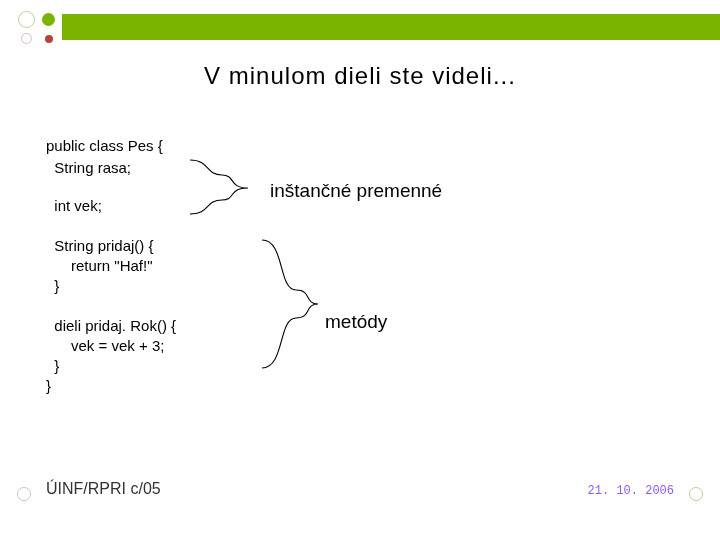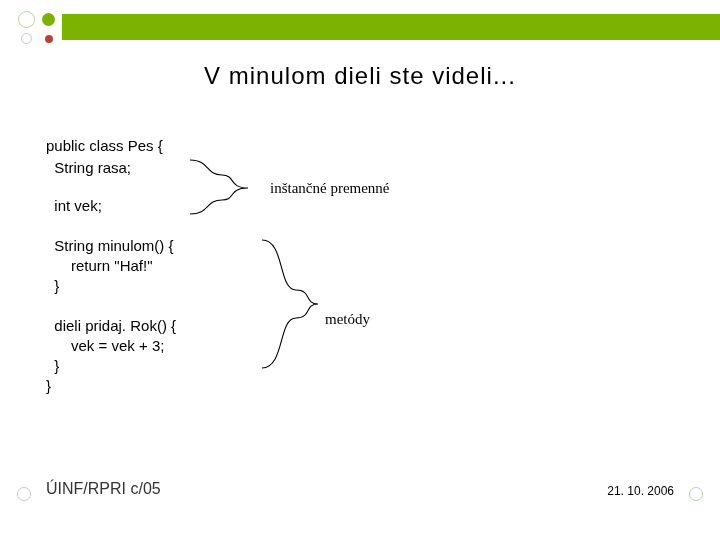--- a/index.html
+++ b/index.html
@@ -40,39 +40,39 @@
     position: absolute;
     left: 46px;
     font-family: Liberation Sans, sans-serif;
     font-size: 15px;
     color: #000;
     white-space: pre;
     line-height: 20px;
   }
   .ann {
     position: absolute;
-    font-family: Liberation Serif, serif;
-    font-size: 15px;
+    font-family: Liberation Sans, sans-serif;
+    font-size: 19px;
     color: #000;
   }
   .footer-left {
     position: absolute;
     left: 46px;
     bottom: 42px;
     font-family: "Trebuchet MS", Verdana, sans-serif;
     font-size: 16px;
     color: #333;
   }
   .footer-right {
     position: absolute;
     right: 46px;
     bottom: 42px;
-    font-family: Liberation Sans, sans-serif;
+    font-family: Liberation Mono, monospace;
     font-size: 12px;
-    color: #000000;
+    color: #8b5cf6;
   }
   svg.overlay {
     position: absolute;
     top: 0; left: 0;
     width: 720px; height: 540px;
     pointer-events: none;
   }
 </style>
 </head>
 <body>
@@ -84,21 +84,21 @@
 
 <div class="header-bar"></div>
 
 <div class="title">V minulom dieli ste videli...</div>
 
 <div class="code" style="top:136px">public class Pes {</div>
 <div class="code" style="top:158px">  String rasa;</div>
 <div class="code" style="top:176px"></div>
 <div class="code" style="top:196px">  int vek;</div>
 <div class="code" style="top:216px"></div>
-<div class="code" style="top:236px">  String minulom() {</div>
+<div class="code" style="top:236px">  String pridaj() {</div>
 <div class="code" style="top:256px">      return "Haf!"</div>
 <div class="code" style="top:276px">  }</div>
 <div class="code" style="top:296px"></div>
 <div class="code" style="top:316px">  dieli pridaj. Rok() {</div>
 <div class="code" style="top:336px">      vek = vek + 3;</div>
 <div class="code" style="top:356px">  }</div>
 <div class="code" style="top:376px">}</div>
 
 <div class="ann" style="left:270px;top:180px">inštančné premenné</div>
 <div class="ann" style="left:325px;top:311px">metódy</div>

